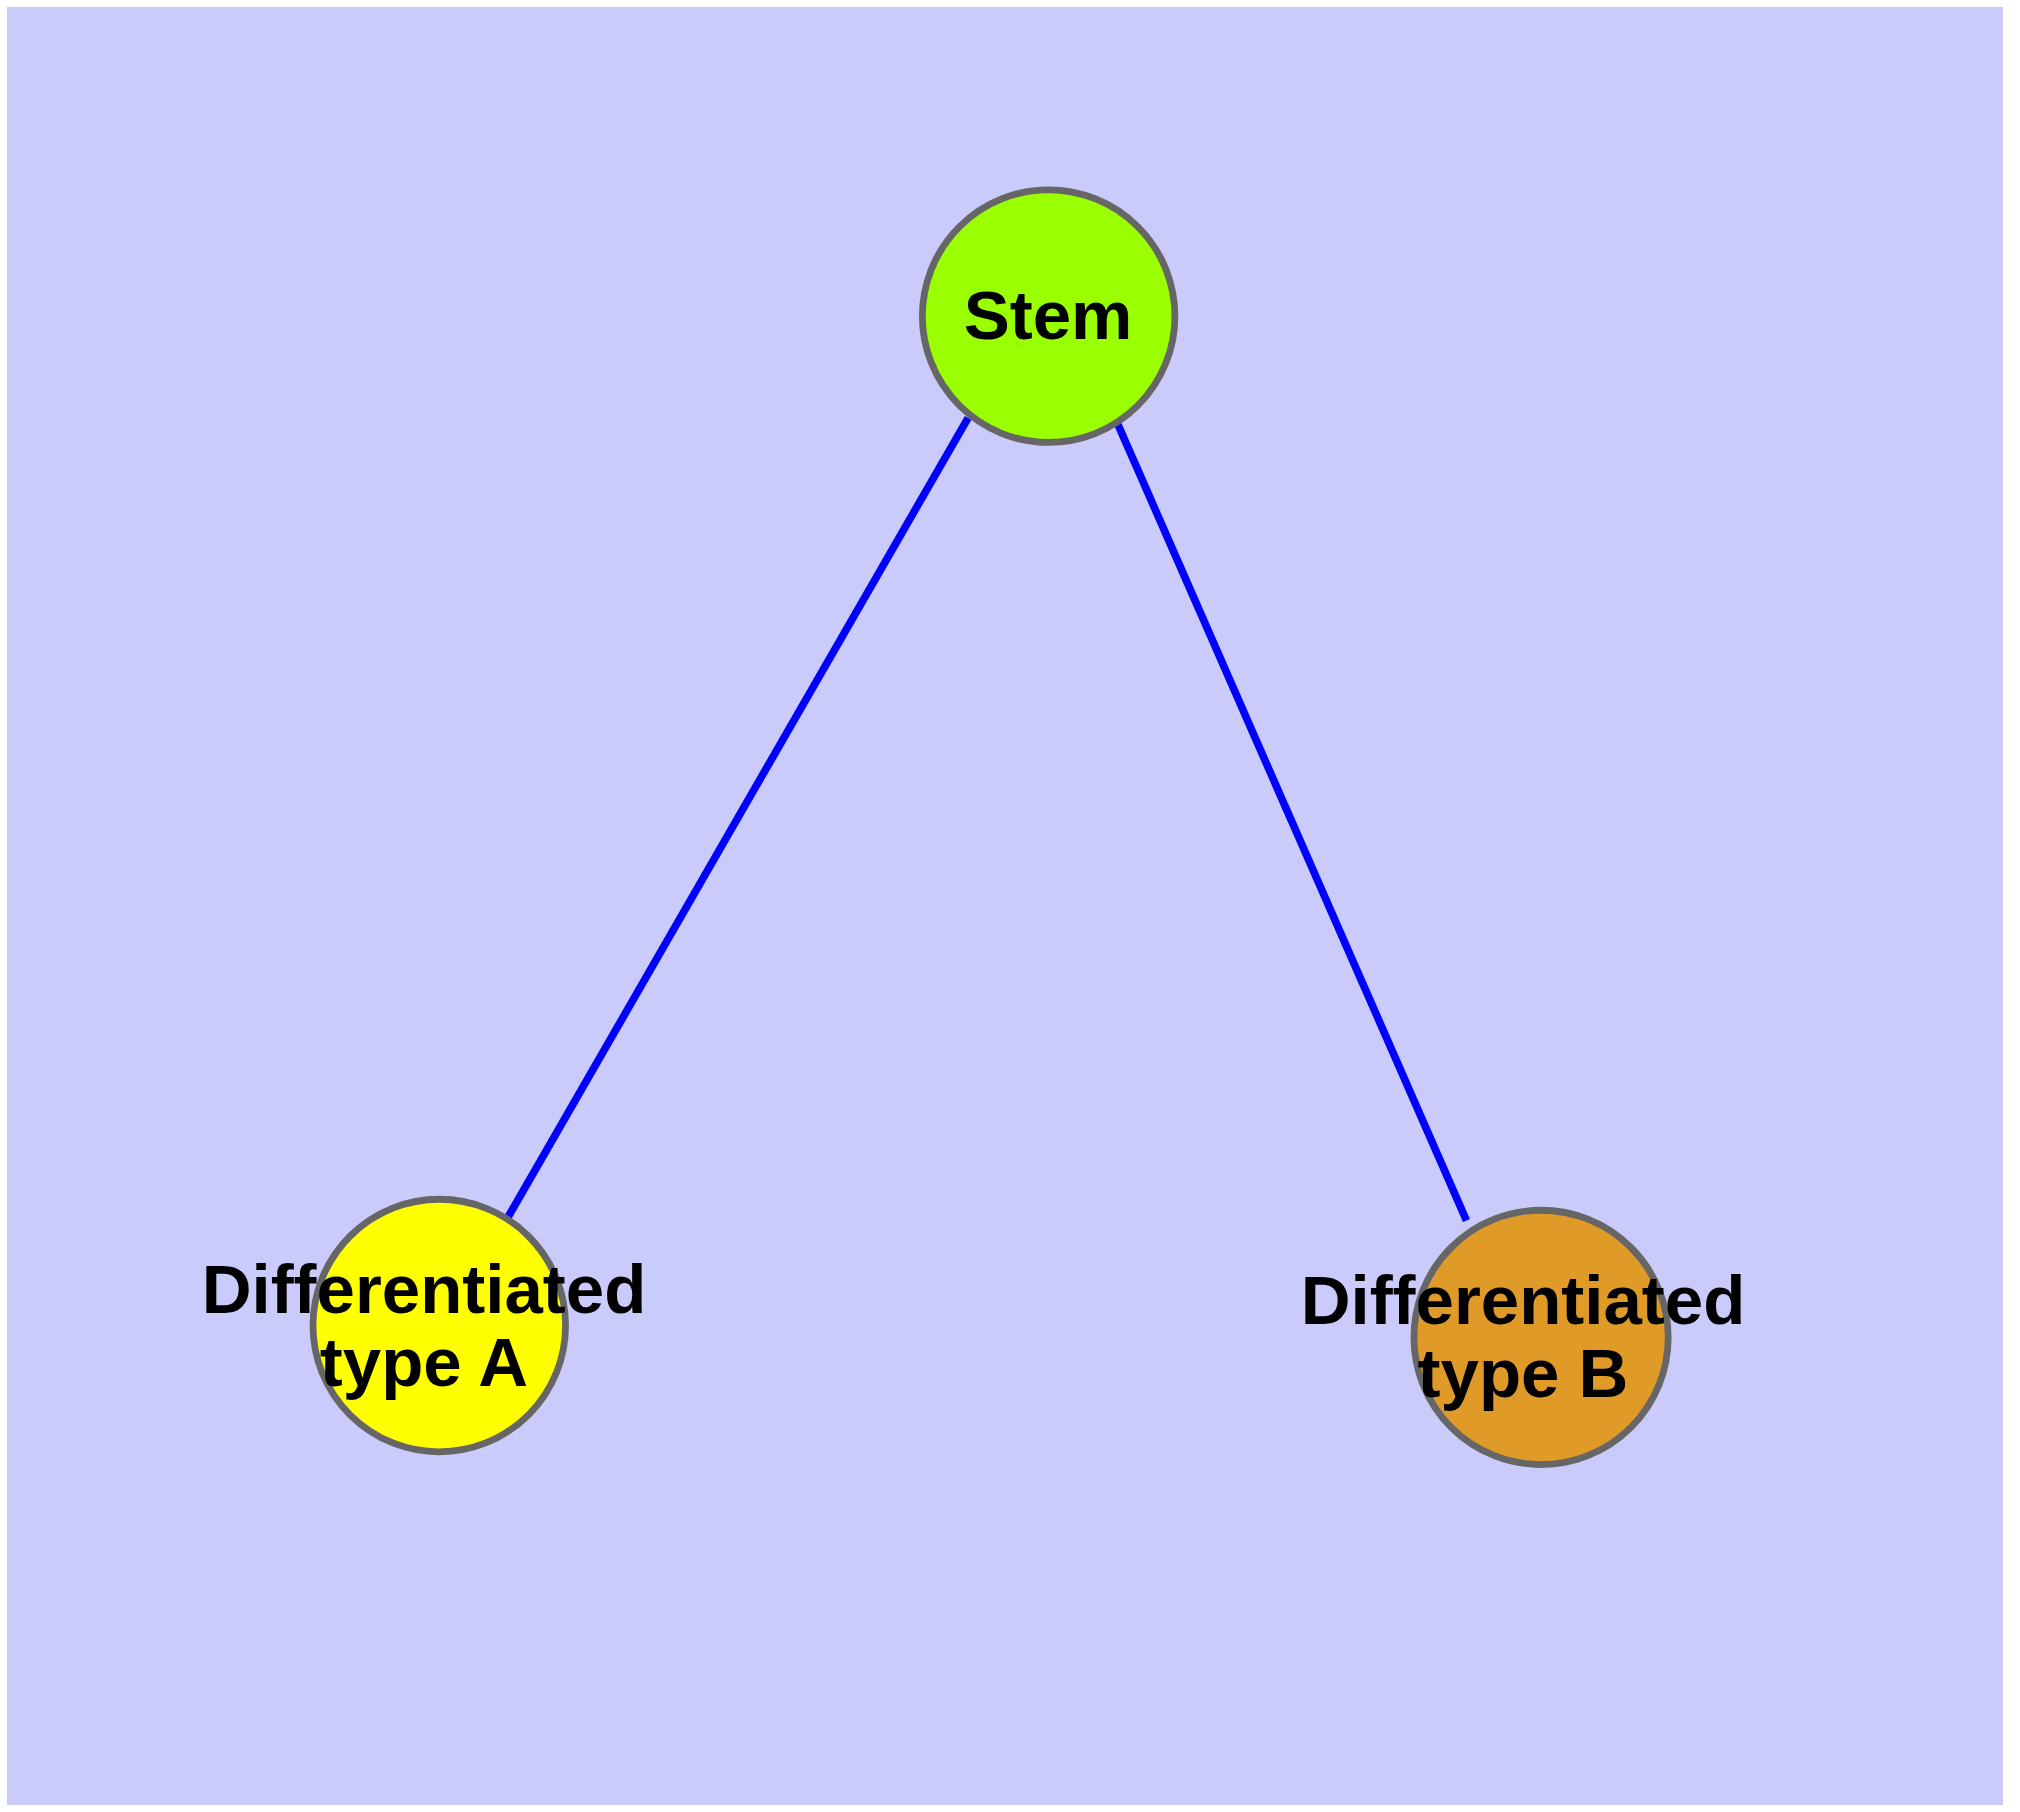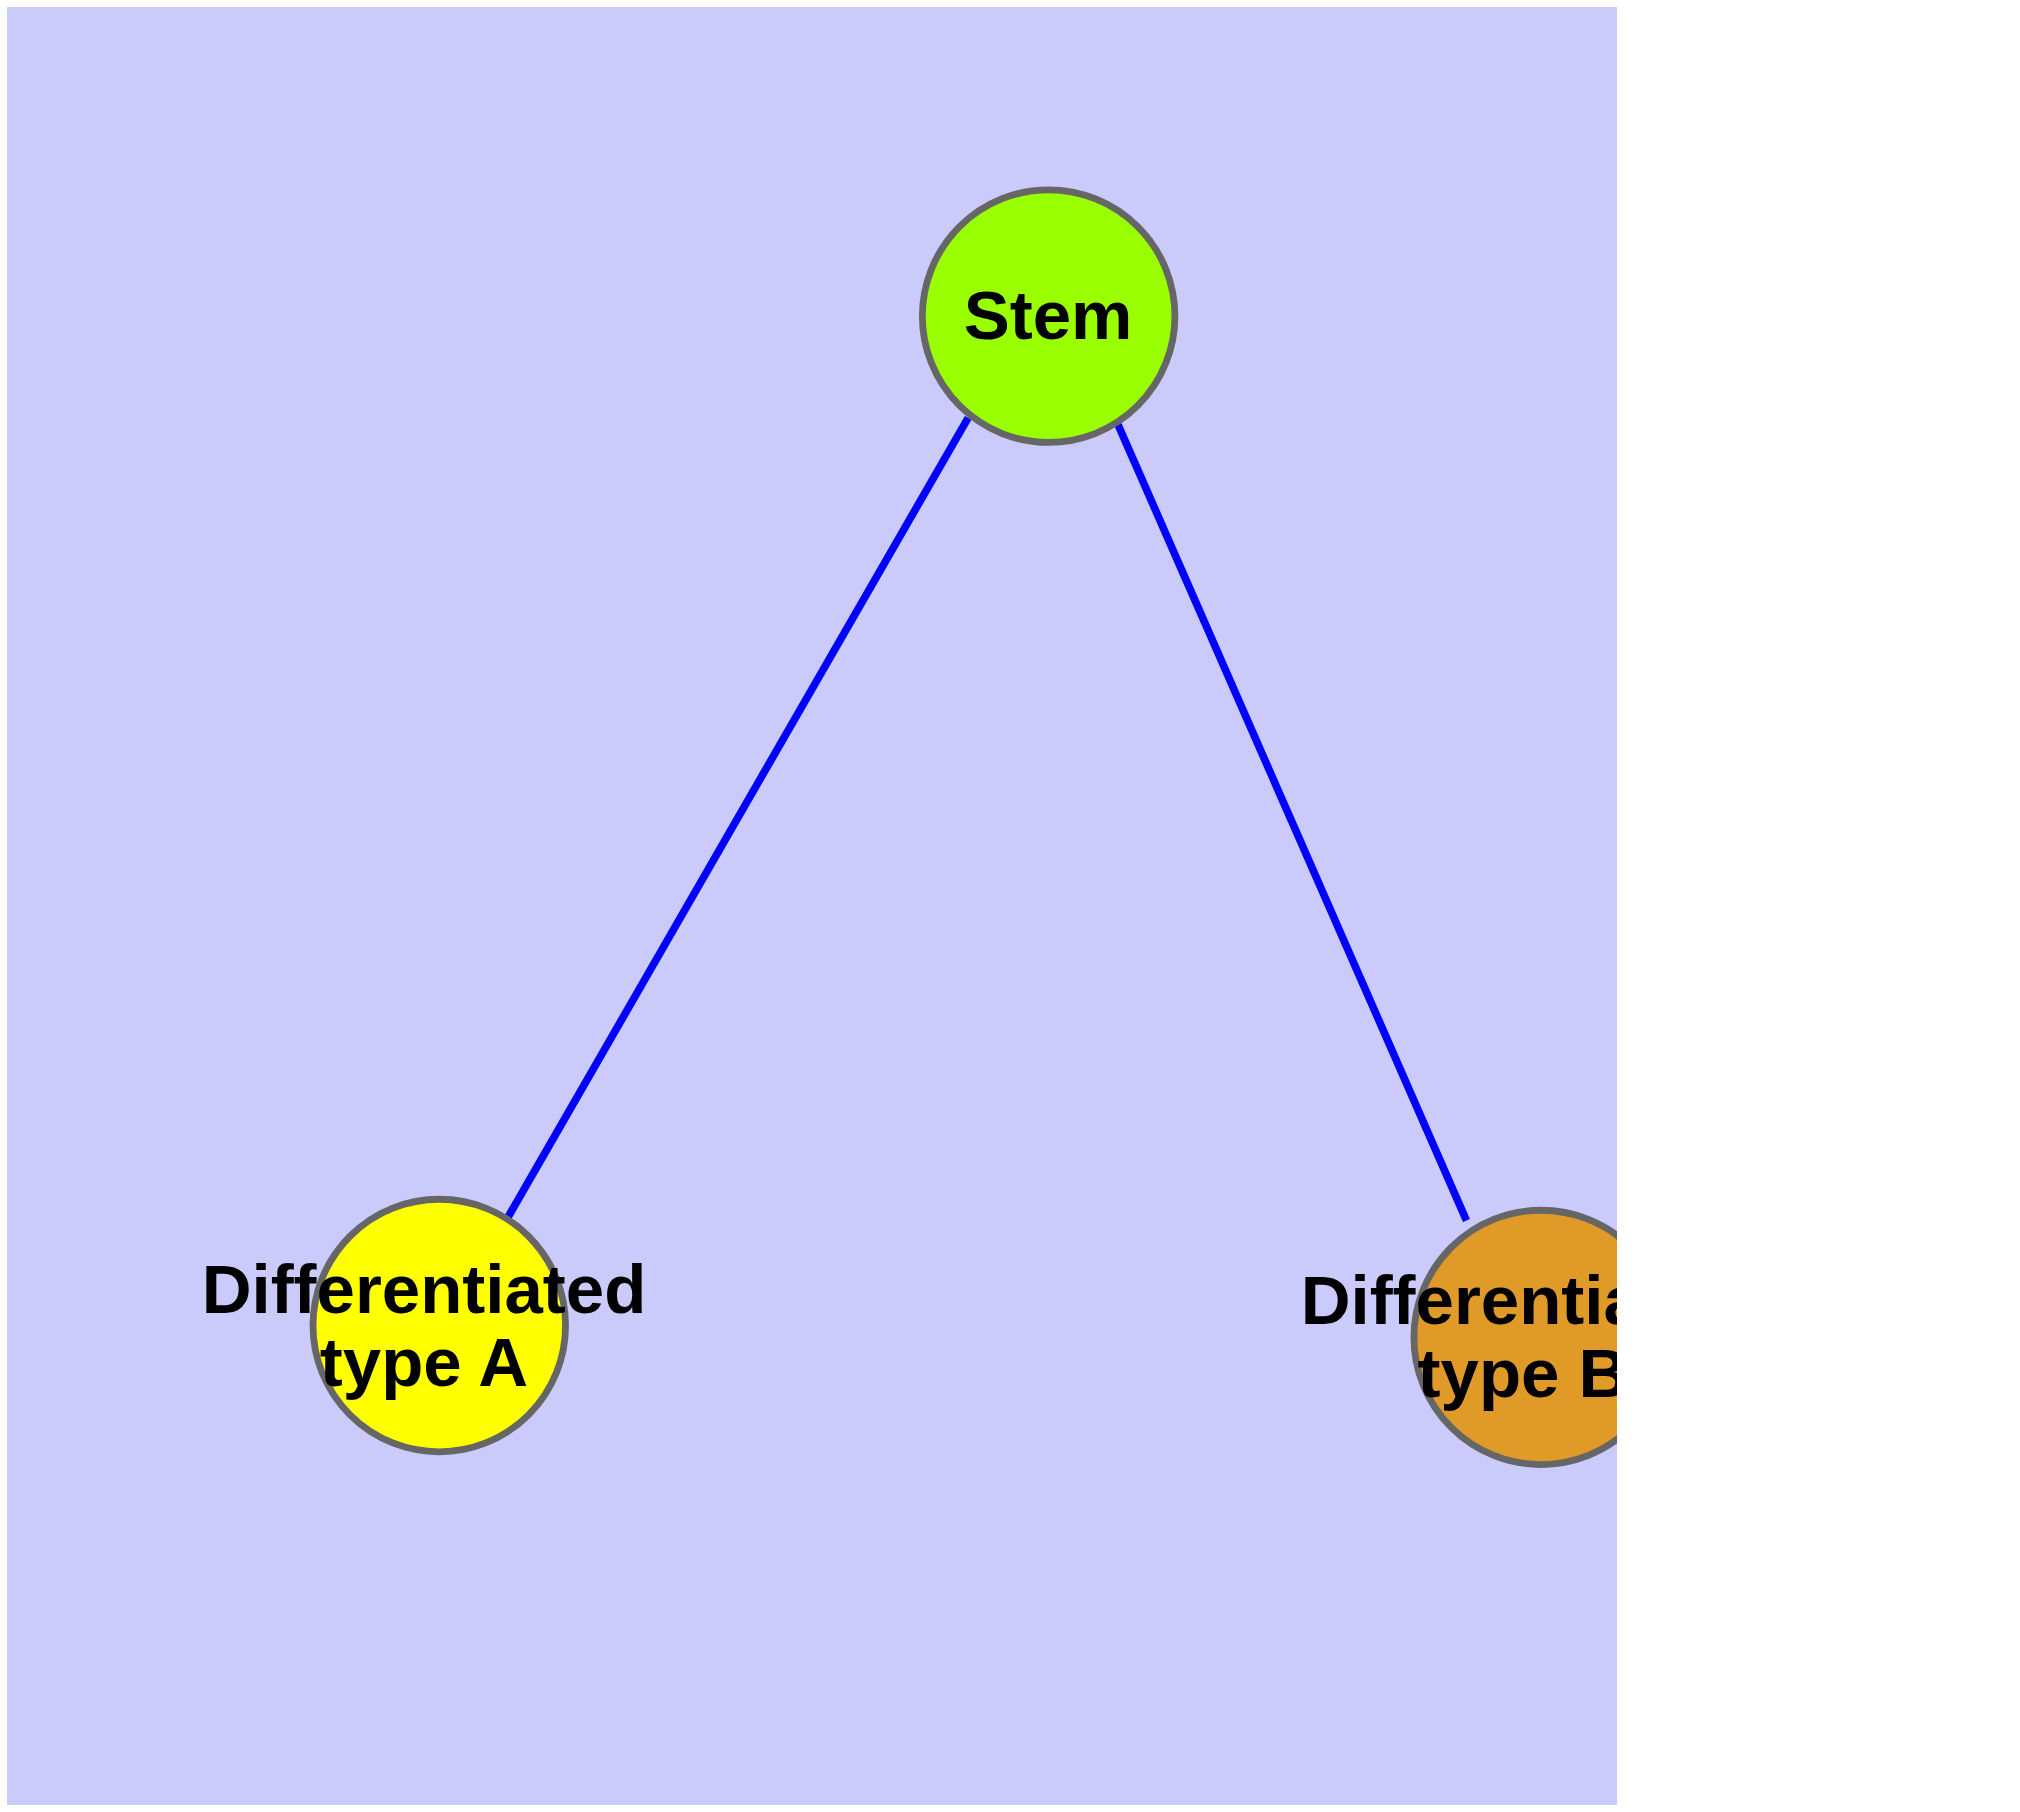--- a/index.html
+++ b/index.html
@@ -2,21 +2,21 @@
 <html style="font-size:13.6px"><head>
 <meta charset="utf-8">
 <style>
   html, body {
     margin: 0;
     padding: 0;
     background: #ffffff;
   }
   #canvas {
     position: relative;
-    width: 1617px;
+    width: 2003px;
     height: 1812px;
     background: #ffffff;
     overflow: hidden;
     font-family: "Liberation Sans", sans-serif;
   }
   #plot-area {
     position: absolute;
     left: 6.8px;
     top: 6.8px;
     width: 2007px;

